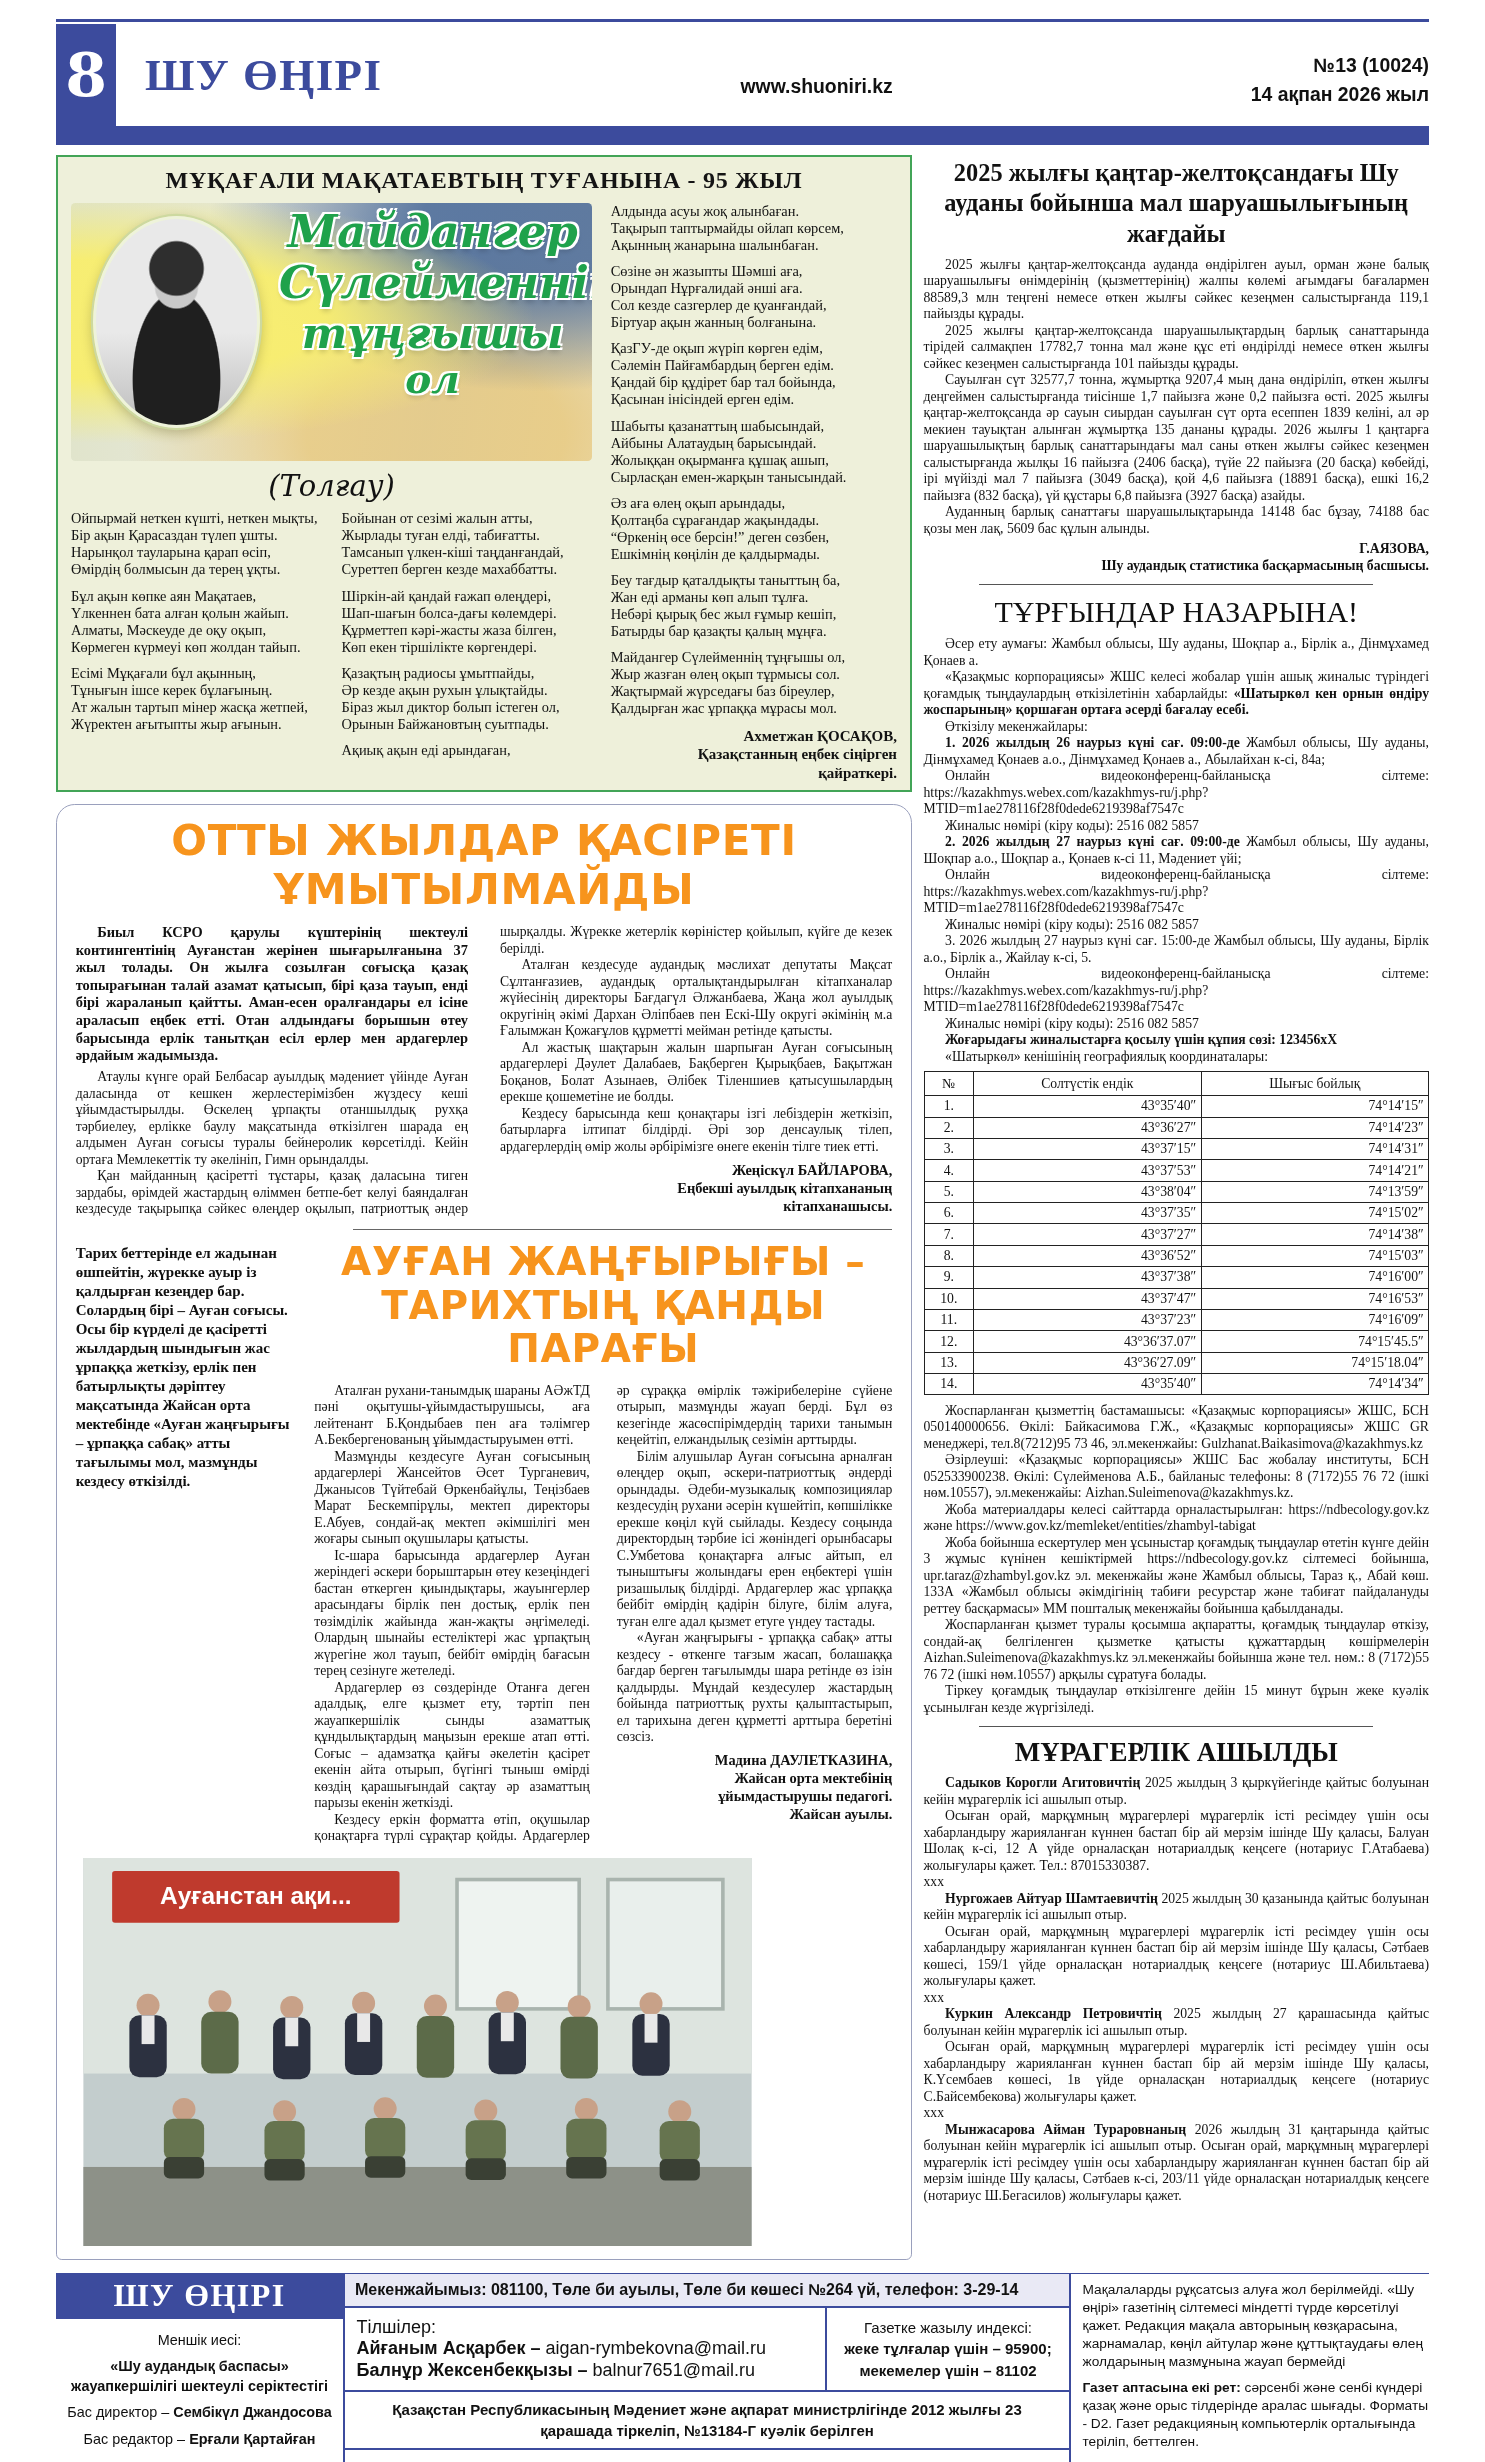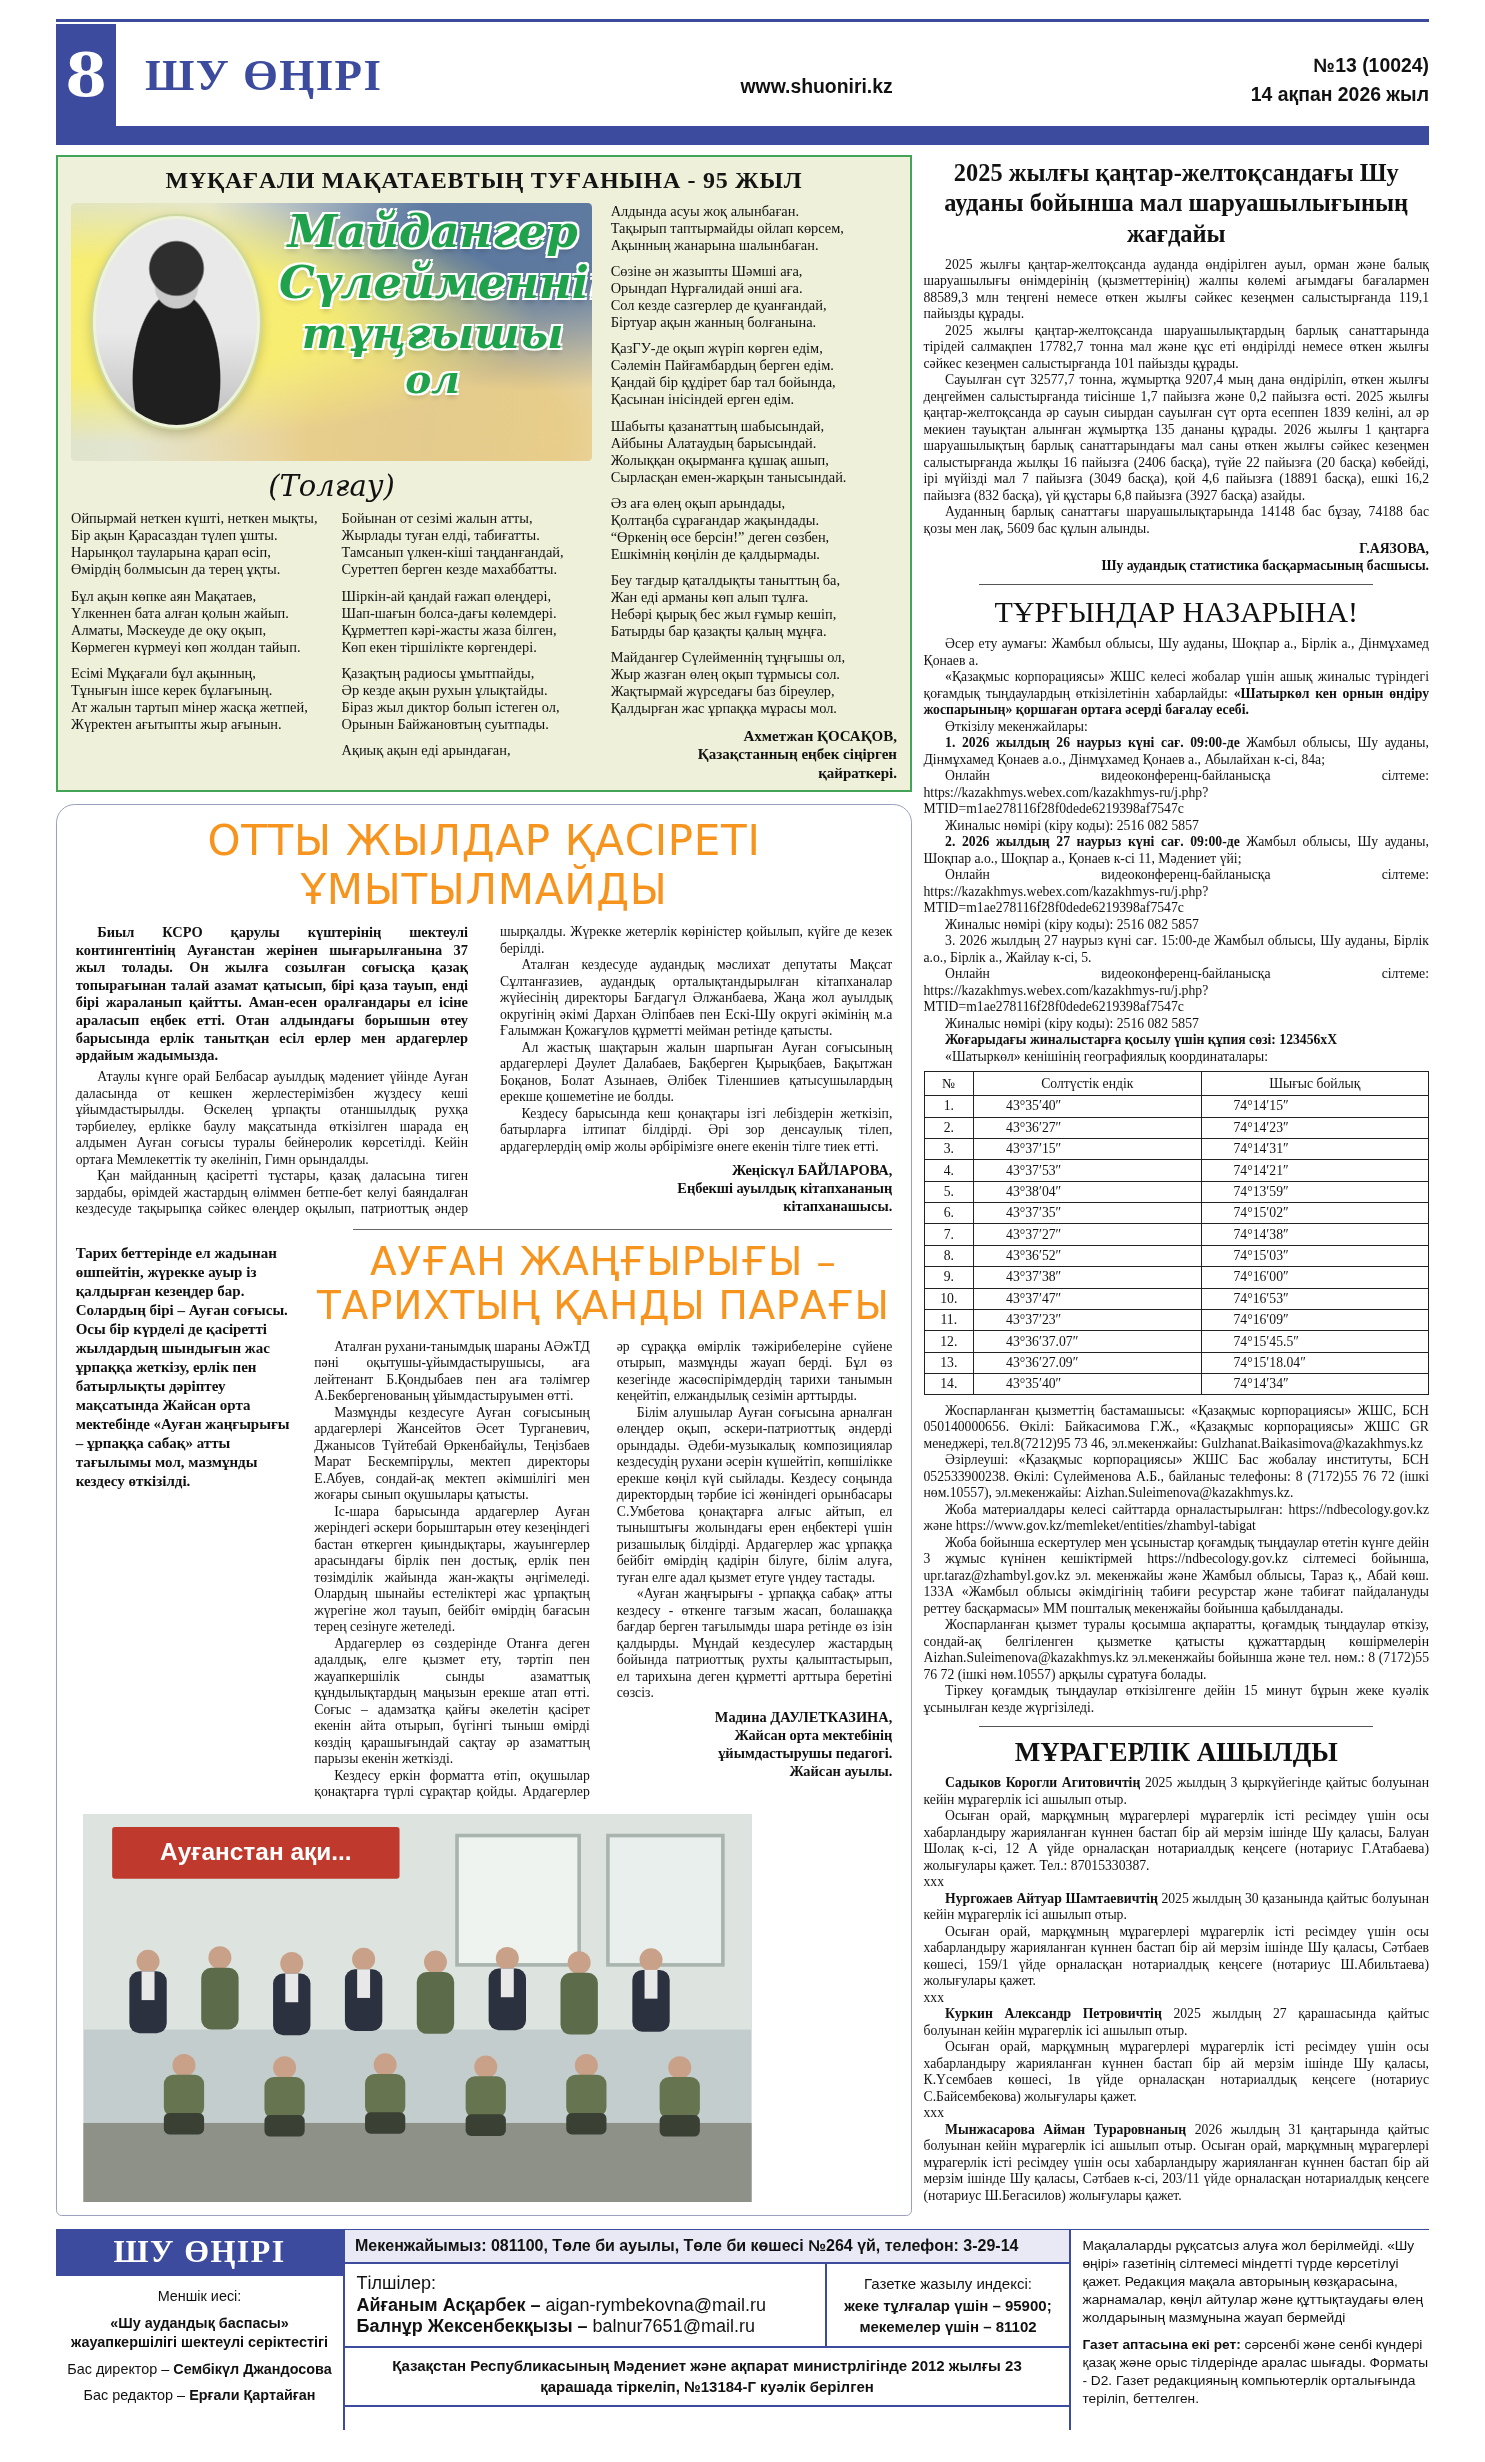--- a/index.html
+++ b/index.html
@@ -66,21 +66,21 @@
   .stanza { white-space:pre-line; font-size:14.4px; line-height:17px; margin-bottom:9.3px; }
   .poem-author { text-align:right; font-weight:bold; font-size:15px; line-height:18.7px; margin-top:9px; white-space:pre-line; }
 
   
   .wavy {
     border:1.4px solid #9aa0bd; border-radius:18.7px 18.7px 5.8px 5.8px; margin-top:11.5px;
     padding:11.5px 18.7px 13px 18.7px;
   }
   .hl-orange {
     text-align:center; color:#f7941d; font-family:"DejaVu Sans", sans-serif;
-    font-weight:normal; letter-spacing:0.7px;
+    font-weight:bold; letter-spacing:0.7px;
   }
   .otty-title { font-size:42px; margin-bottom:10px; }
   .otty-body { column-count:2; column-gap:32px; text-align:justify; font-size:13.7px; line-height:16.5px; }
   .otty-body .lede { font-weight:bold; font-size:14.4px; line-height:17.6px; margin-bottom:4.3px; }
   .otty-body p { text-indent:21.6px; }
   .sig { text-align:right; font-weight:bold; white-space:pre-line; margin-top:5.8px; font-size:14.4px; line-height:18px; }
 
   .divider { border:none; border-top:1.4px solid #666; margin:11.5px 0 10px 34%; }
 
   
@@ -96,21 +96,21 @@
   
   .art-title { text-align:center; font-weight:bold; font-size:24.4px; line-height:1.25; margin-bottom:7.2px; }
   .col-right p { text-align:justify; font-size:13.7px; line-height:16.5px; text-indent:21.6px; }
   .art-sig { text-align:right; font-weight:bold; font-size:13.7px; line-height:17px; margin-top:2.9px; }
   .thin-rule { border:none; border-top:1.4px solid #555; width:78%; margin:10px auto; }
   .attn-title { text-align:center; font-size:30px; font-weight:normal; margin-bottom:7.2px; }
   .b { font-weight:bold; }
   .coord-intro { text-indent:17px; }
   table.coords { border-collapse:collapse; width:100%; margin:5.8px 0 7.2px 0; }
   table.coords th, table.coords td {
-    border:1.4px solid #222; font-size:13.7px; padding:2.2px 4.3px 2.2px 32px; text-align:left;
+    border:1.4px solid #222; font-size:13.7px; padding:2.2px 4.3px 2.2px 32px; text-align:right;
   }
   table.coords th { text-align:center; padding:3.6px 2.9px; font-weight:normal; }
   table.coords td.num { text-align:center; padding:2.2px 2.9px; }
   .inh-title { text-align:center; font-weight:bold; font-size:27px; margin:4.3px 0 7.2px 0; }
   .xxx { text-align:center; text-indent:0 !important; font-size:13.7px; }
 
   
   .footer { margin-top:13px; font-family:"Liberation Sans", sans-serif; }
   .footer-cols { display:flex; border-top:1.4px solid #3c4b9d; }
   .f-left { width:289px; border-right:2.2px solid #3c4b9d; }

